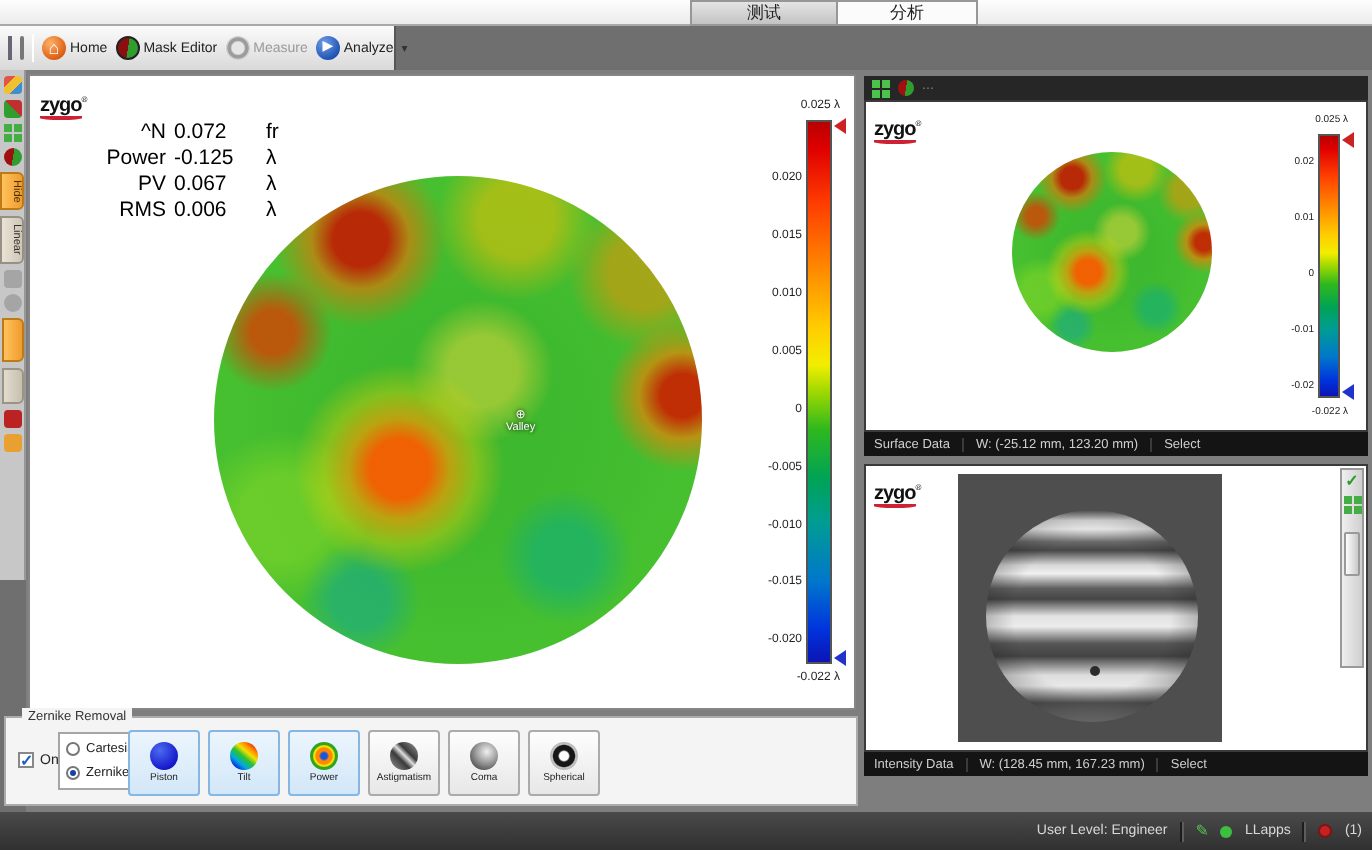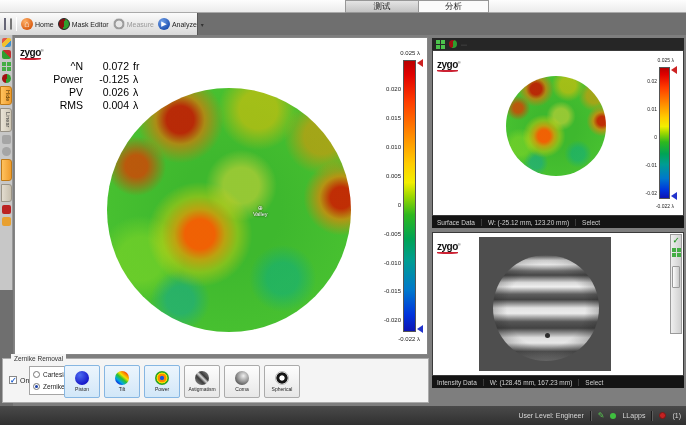--- a/index.html
+++ b/index.html
@@ -62,21 +62,21 @@
       box-sizing:border-box;}
   .logo{font-weight:bold;font-size:10px;color:#111;letter-spacing:-0.5px;position:relative;
       display:inline-block;line-height:10px;}
   .logo .swoosh{position:absolute;left:0;right:2px;bottom:-2px;height:2px;background:#cc2233;
       border-radius:0 0 60% 60%;}
   .logo sup{font-size:4px;font-weight:normal;}
   .logo-wrap{left:5px;top:4px;}
   .stats{left:0;top:22px;width:132px;font-size:10.5px;color:#000;}
   .stat-row{display:flex;justify-content:flex-end;gap:4px;line-height:13px;}
   .s-name{min-width:40px;text-align:right;}
-  .s-val{min-width:42px;text-align:right;}
+  .s-val{min-width:42px;text-align:left;}
   .s-unit{min-width:14px;text-align:left;}
   .disc{border-radius:50%;
     background:
       radial-gradient(circle at 30% 13%, rgba(204,16,0,.85) 0 5%, rgba(255,100,0,.55) 9%, transparent 16%),
       radial-gradient(circle at 12% 32%, rgba(225,55,0,.75) 0 4%, transparent 11%),
       radial-gradient(circle at 96% 45%, rgba(205,30,0,.9) 0 4%, rgba(255,120,0,.6) 8%, transparent 14%),
       radial-gradient(circle at 88% 20%, rgba(255,140,0,.5) 0 6%, transparent 13%),
       radial-gradient(circle at 62% 9%, rgba(255,190,0,.5) 0 7%, transparent 15%),
       radial-gradient(circle at 38% 60%, rgba(255,90,0,.92) 0 7%, rgba(255,150,0,.65) 12%, rgba(255,210,0,.35) 18%, transparent 25%),
       radial-gradient(circle at 55% 40%, rgba(255,220,60,.45) 0 9%, transparent 18%),
@@ -248,27 +248,27 @@
       </div>
 
       <div class="stat-row">
         <span class="s-name">Power</span>
         <span class="s-val">-0.125</span>
         <span class="s-unit">λ</span>
       </div>
 
       <div class="stat-row">
         <span class="s-name">PV</span>
-        <span class="s-val">0.026</span>
+        <span class="s-val">0.067</span>
         <span class="s-unit">λ</span>
       </div>
 
       <div class="stat-row">
         <span class="s-name">RMS</span>
-        <span class="s-val">0.004</span>
+        <span class="s-val">0.006</span>
         <span class="s-unit">λ</span>
       </div>
     </div>
 
   <div class="abs disc disc-main"></div>
   <div class="abs marker">
     <div class="cross">⊕</div>
     <div>Valley</div>
   </div>
 

